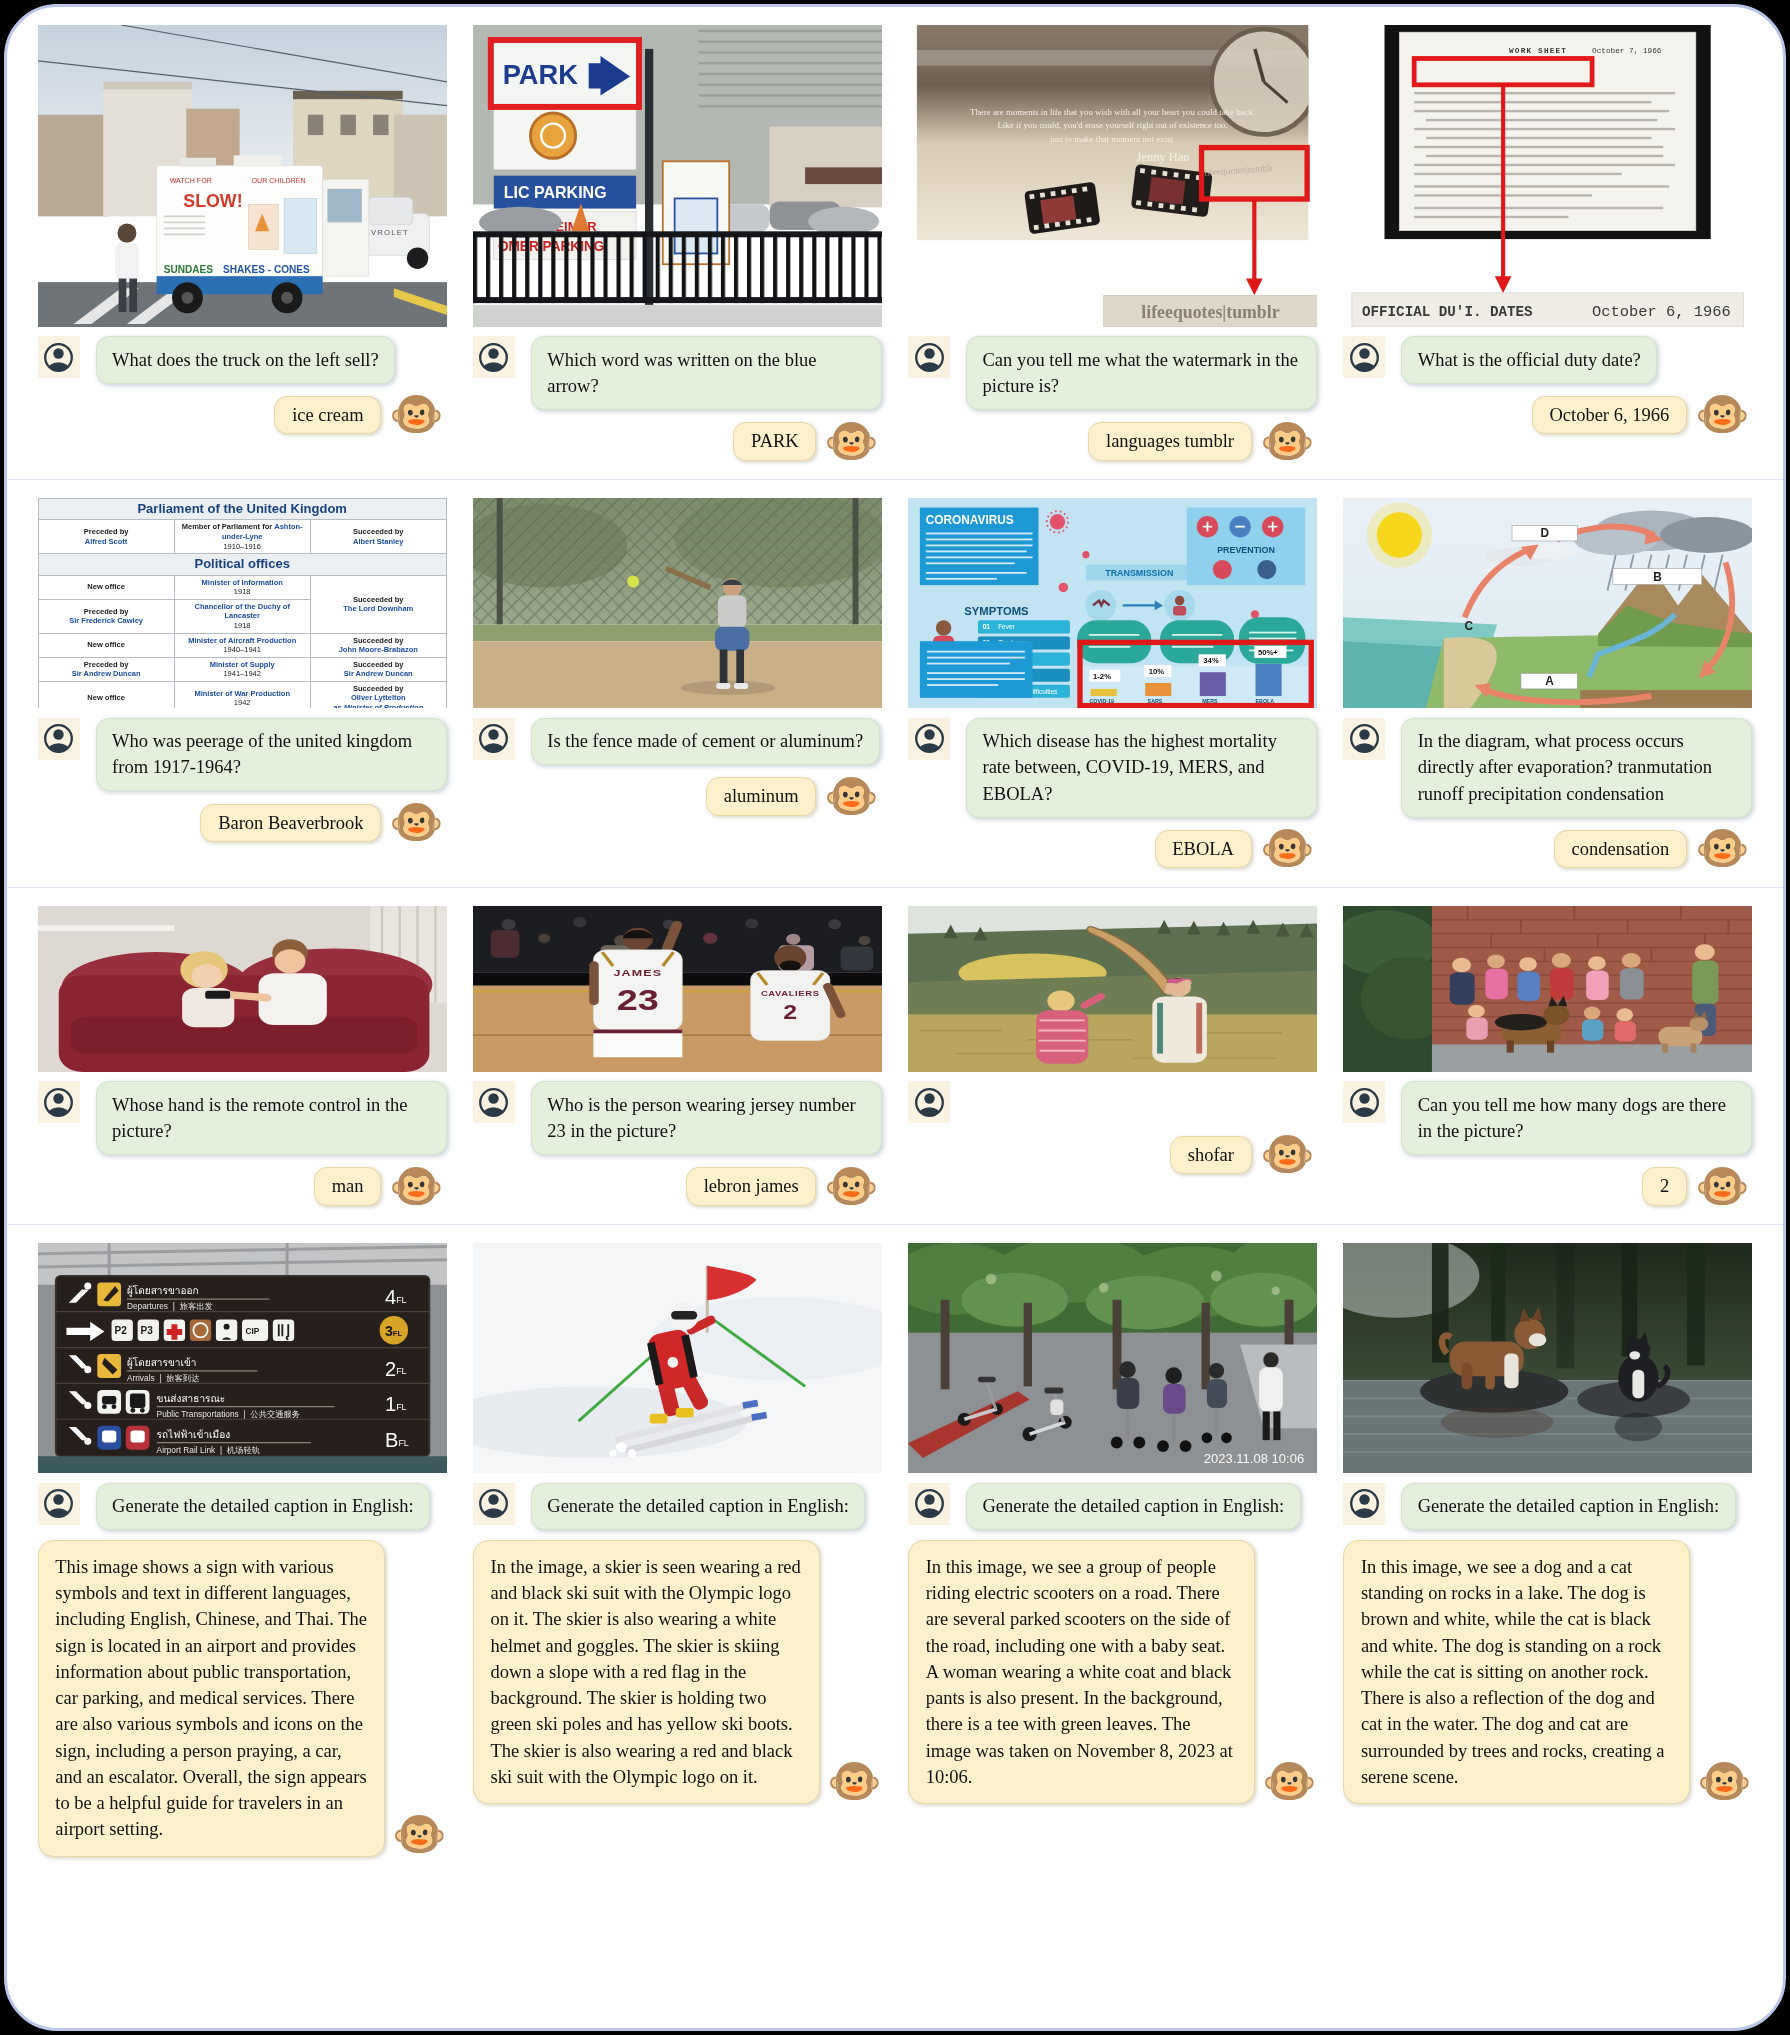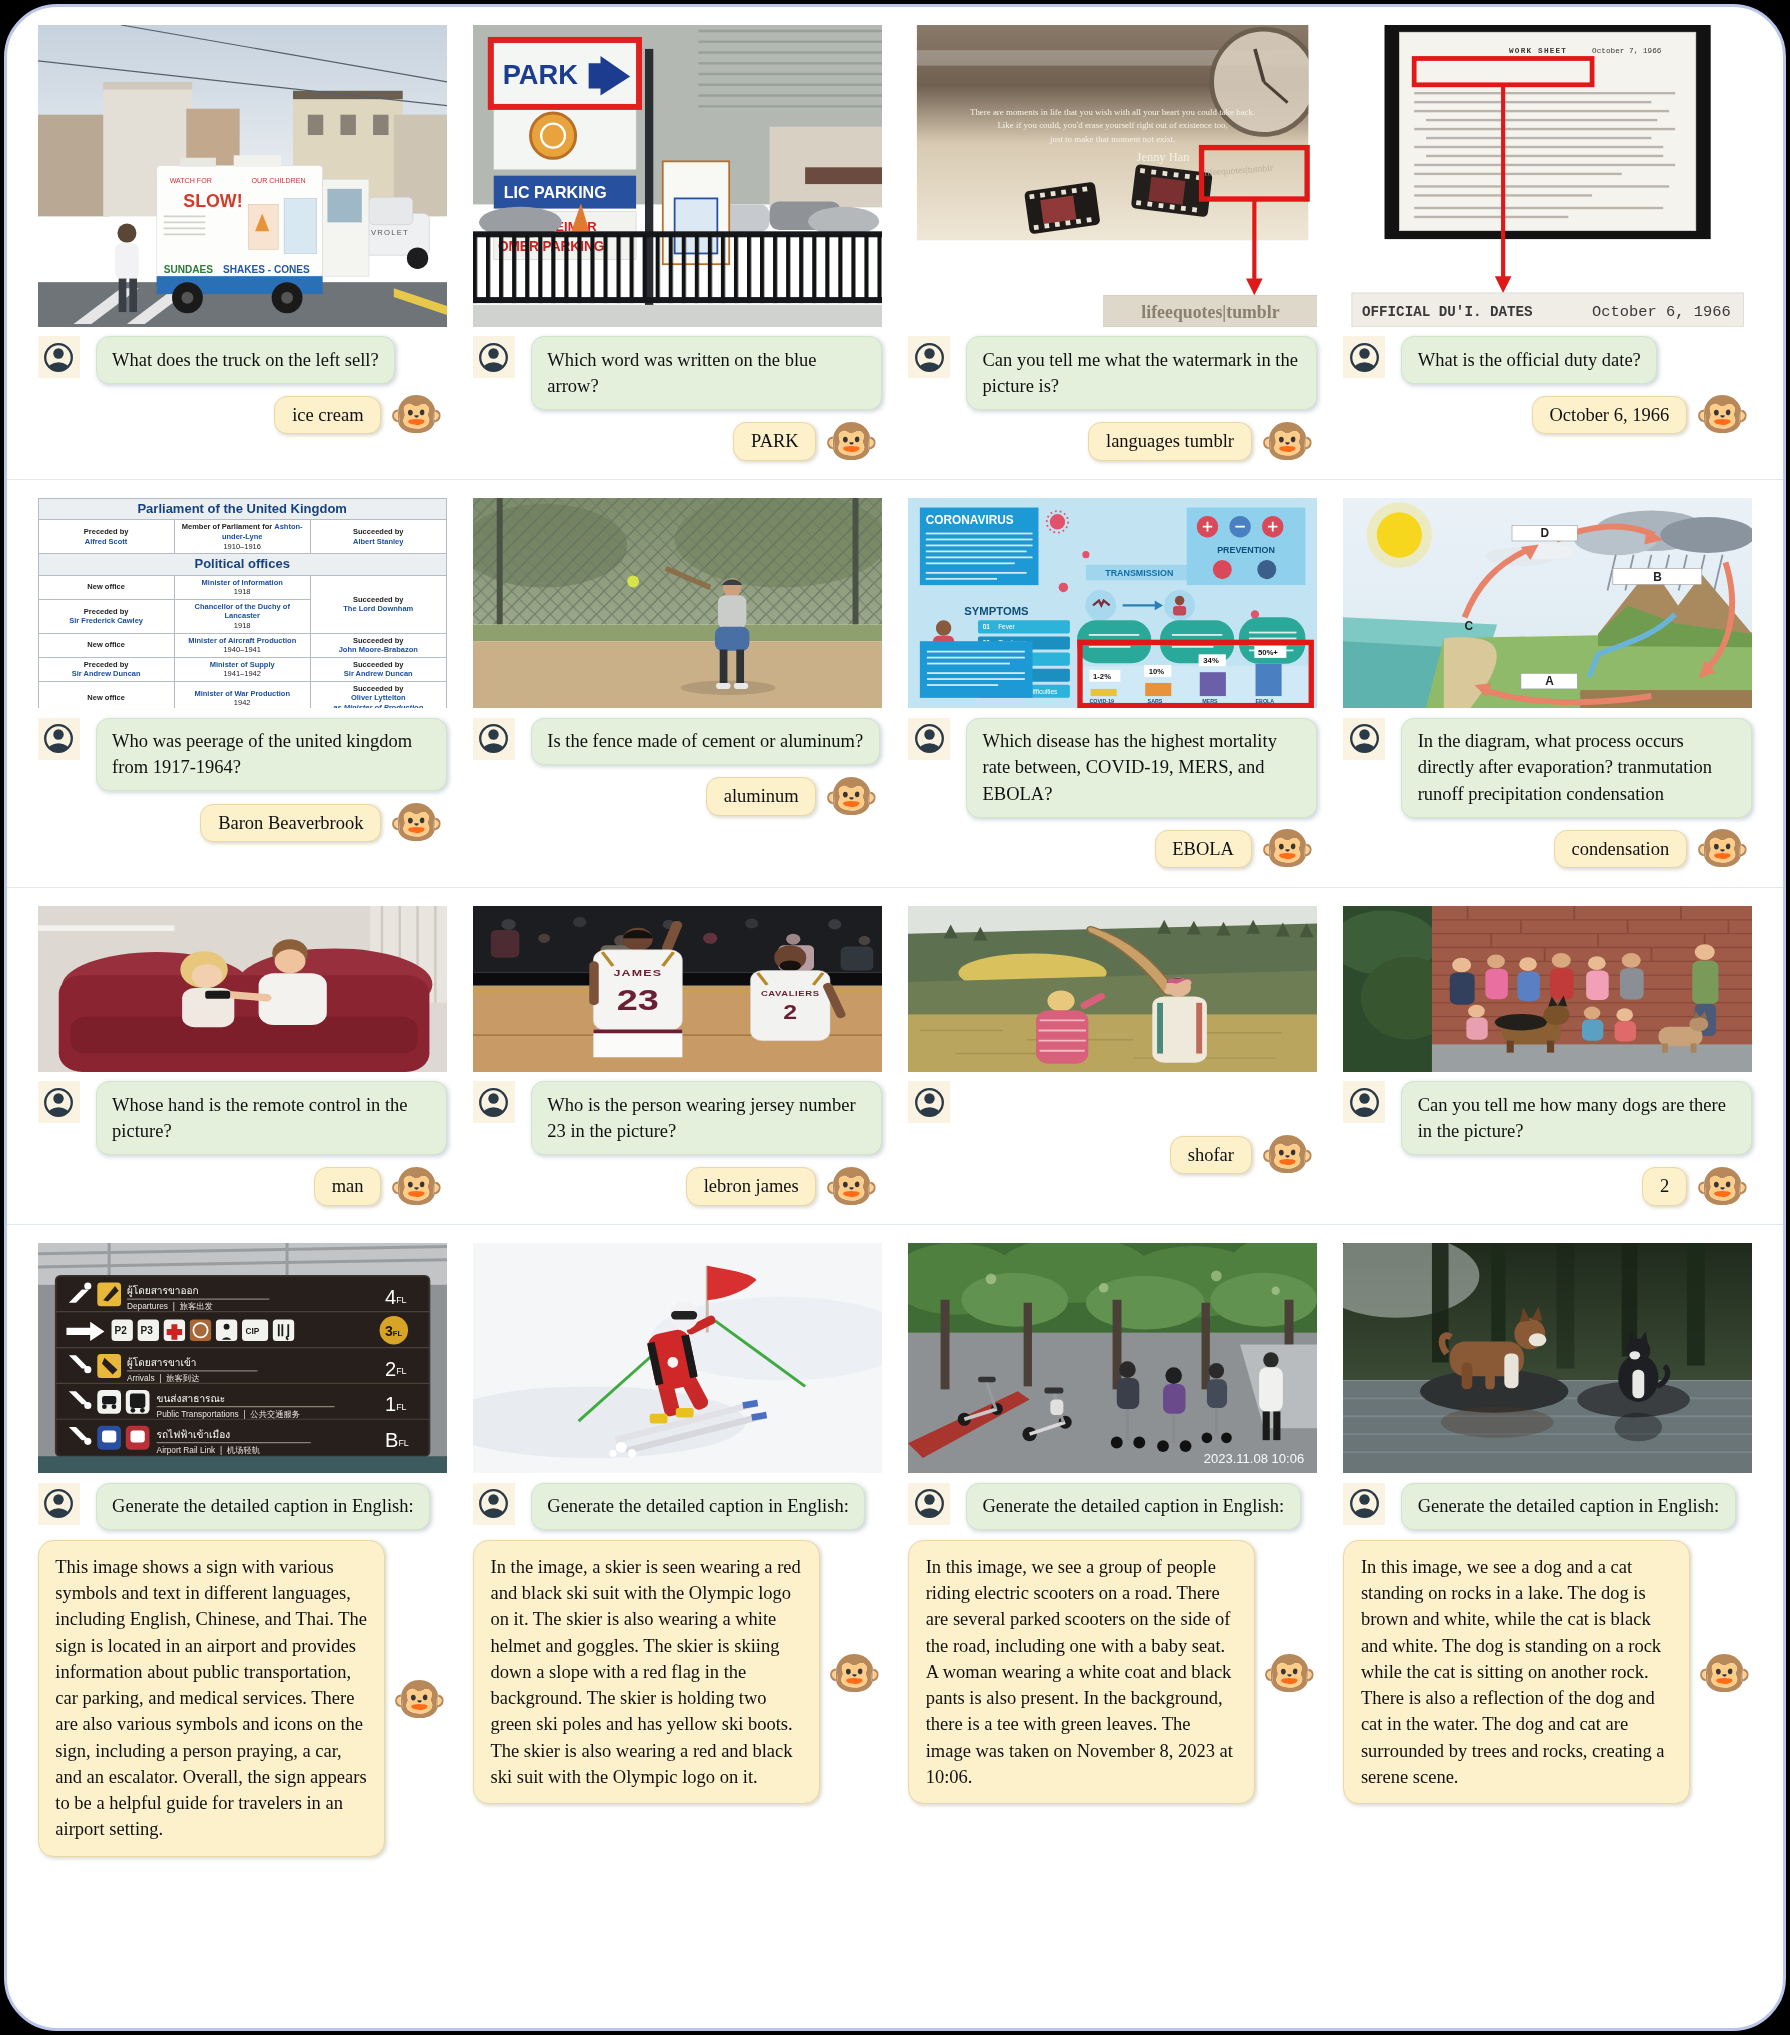--- a/index.html
+++ b/index.html
@@ -18,21 +18,21 @@
   .qa{display:flex;gap:16px;align-items:flex-start}
   .avatar{flex:0 0 auto;width:42px;height:42px;background:#fbf3e2;display:flex;align-items:center;justify-content:center}
   .avatar svg{width:37px;height:37px}
   .q-bubble{background:#e4f0dc;border:1.2px solid #d2e5c8;border-radius:13px;padding:9.6px 15.5px;
             font:18.5px/1.42 "Liberation Serif",serif;color:#101010;
             box-shadow:1.2px 1.8px 4.2px rgba(120,140,160,.35);flex:0 1 auto;max-width:calc(100% - 55px)}
   .ans{display:flex;justify-content:flex-end;align-items:center;gap:8.4px;padding-right:2.4px}
   .a-bubble{background:#fdf1cc;border:1.2px solid #e9d8a6;border-radius:13px;padding:6px 16.7px;
             font:18.5px/1.32 "Liberation Serif",serif;color:#101010;box-shadow:1.2px 1.8px 3.6px rgba(150,140,100,.3)}
   .monkey{font-size:44px;line-height:1;flex:0 0 auto}
-  .cap{display:flex;gap:7.2px;align-items:center}
+  .cap{display:flex;gap:7.2px;align-items:flex-end}
   .c-bubble{background:#fdf1cc;border:1.2px solid #e9d8a6;border-radius:15.5px;padding:13px 16.7px;
             font:18.5px/1.42 "Liberation Serif",serif;color:#101010;flex:1;
             box-shadow:1.2px 1.8px 3.6px rgba(150,140,100,.3)}
   .r4 .monkey{margin-top:3.6px}
   
   table.wiki{width:100%;border-collapse:collapse;font:7.5px/1.3 "Liberation Sans",sans-serif;
              color:#202122;background:#fff;table-layout:fixed}
   .wiki th,.wiki td{border:0.6px solid #b6bcc4;padding:1.8px 3.6px;text-align:center;vertical-align:middle}
   .wiki th{background:#eceff2;color:#16437f;font-size:13px}
   .wiki .lk{color:#1b4fa0;font-weight:bold}

